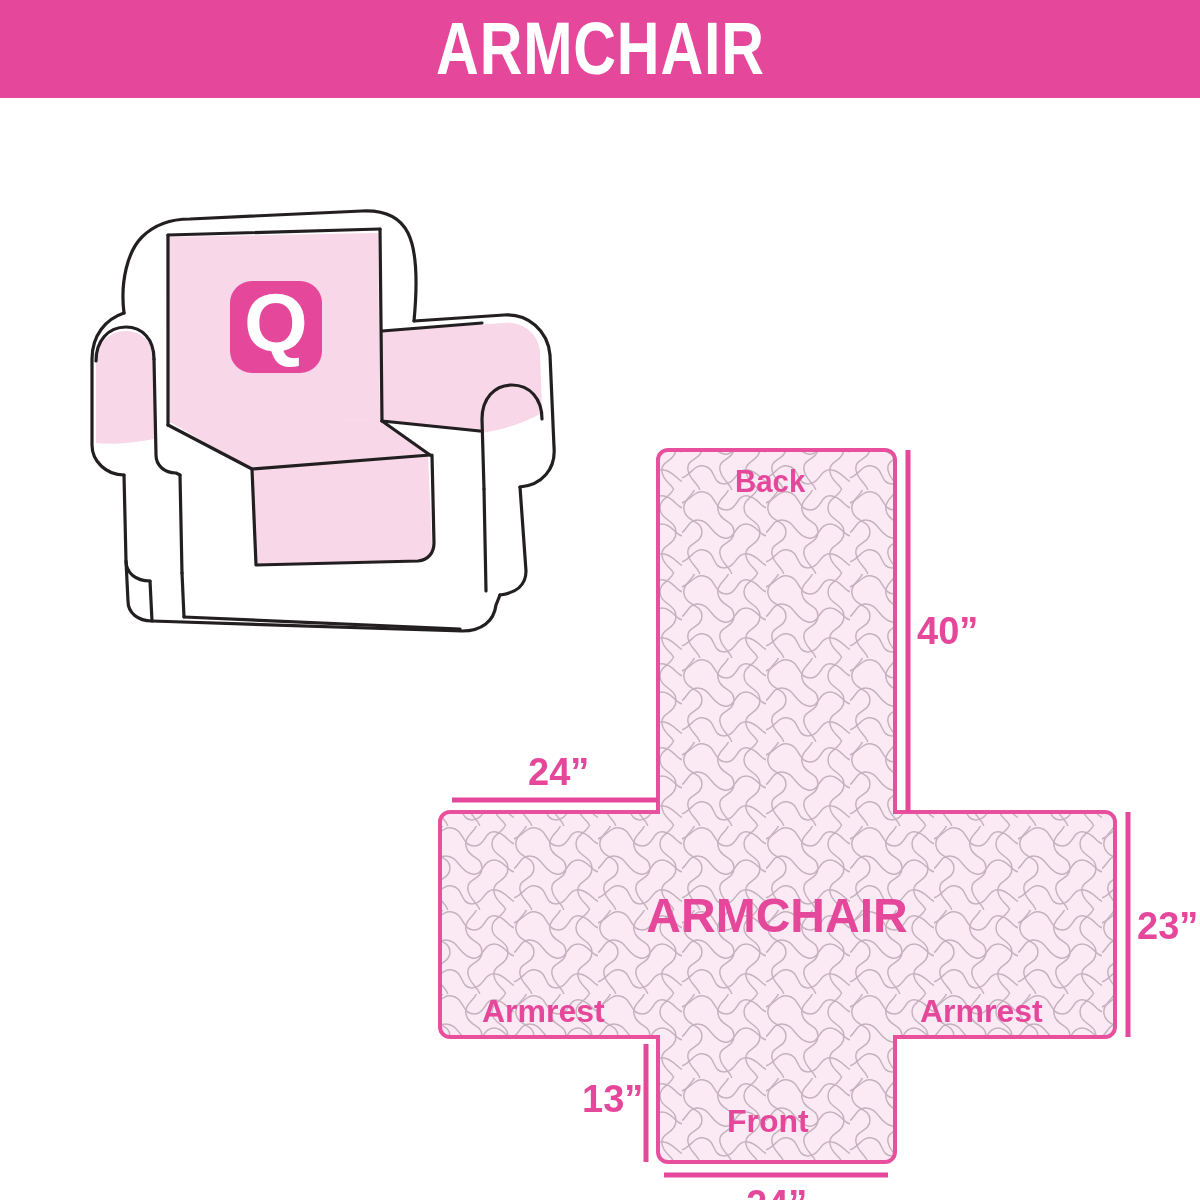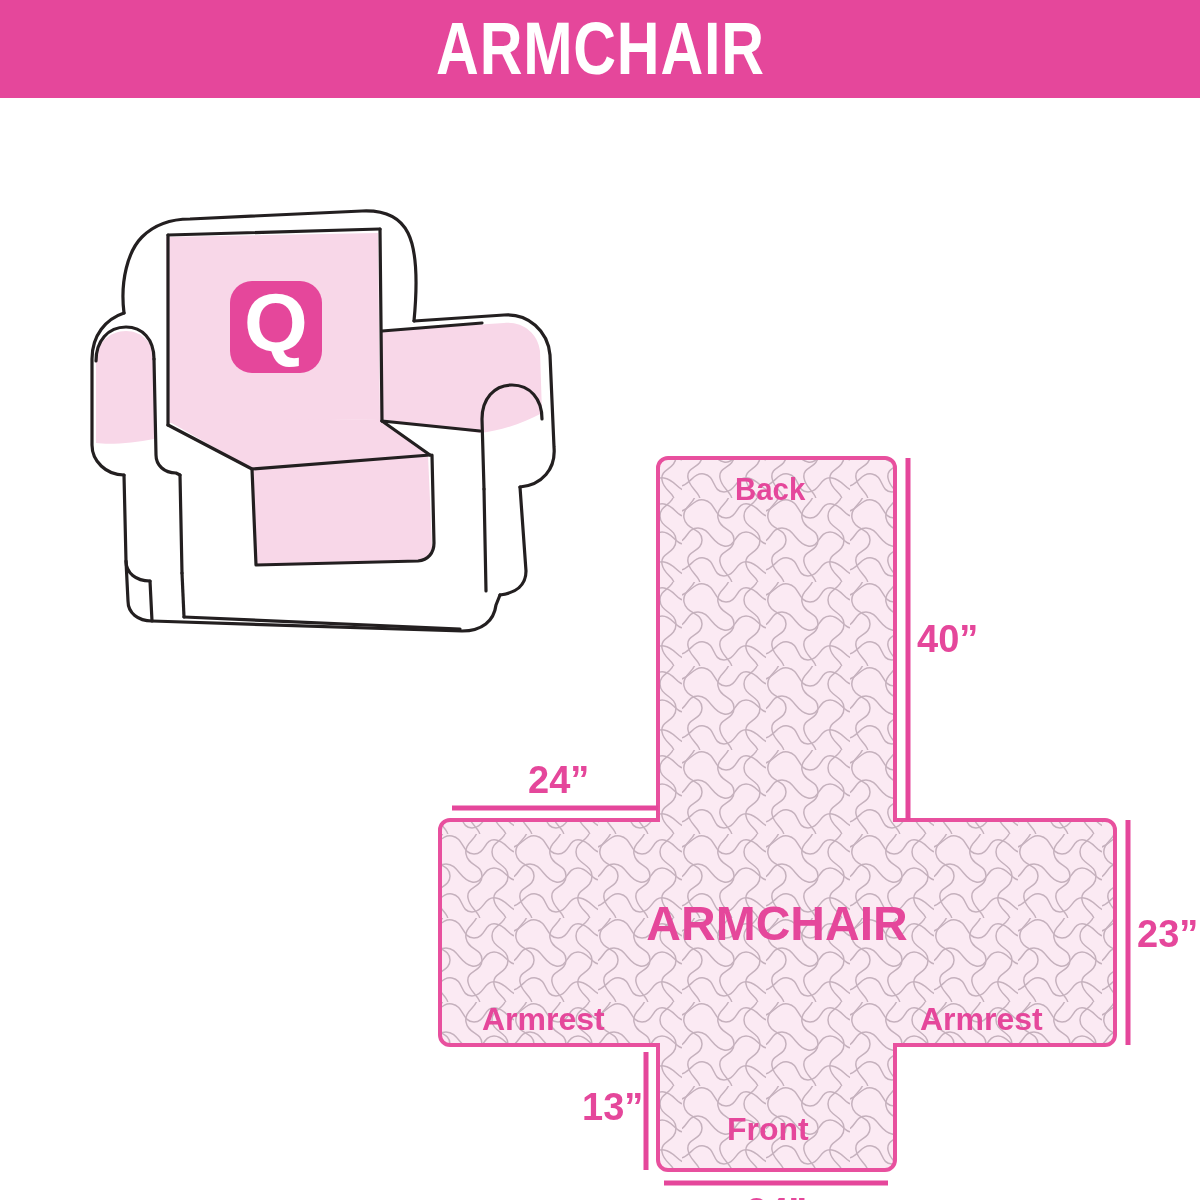--- a/index.html
+++ b/index.html
@@ -41,21 +41,21 @@
   #chair-illustration{
     position:absolute;
     left:80px; top:95px;
     width:510px; height:460px;
   }
   #chair-illustration svg{ display:block; width:100%; height:100%; }
 
   
   #diagram-area{
     position:absolute;
-    left:430px; top:232px;
+    left:430px; top:224px;
     width:770px; height:860px;
   }
   #diagram-area svg{ display:block; width:100%; height:100%; overflow:visible; }
 
   .panel-label{
     font-family:"Liberation Sans Narrow","Liberation Sans",sans-serif;
     font-weight:700;
     fill:#e5479b;
   }
   .dim-label{

